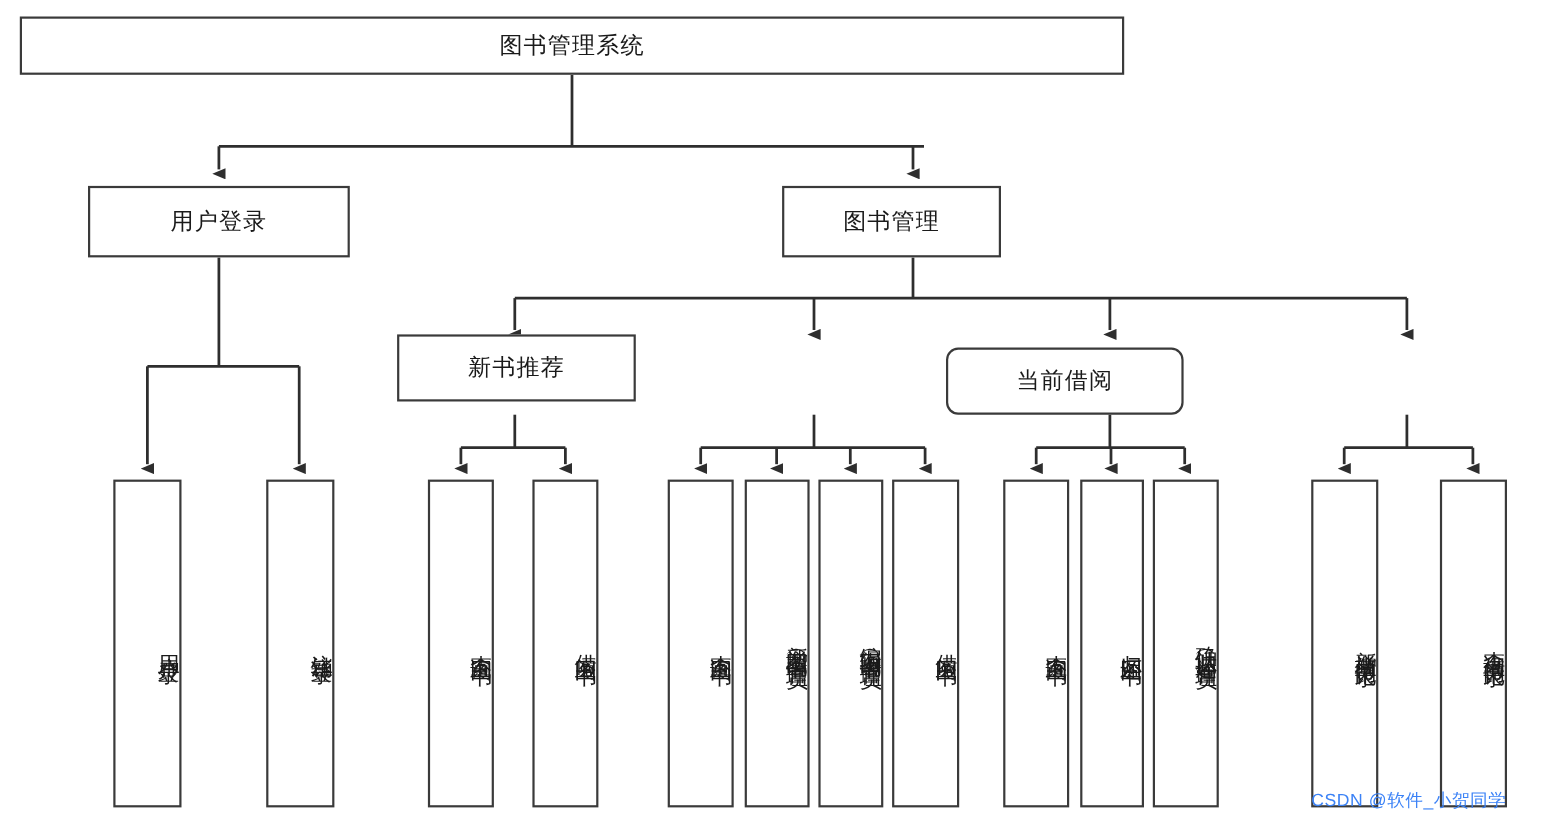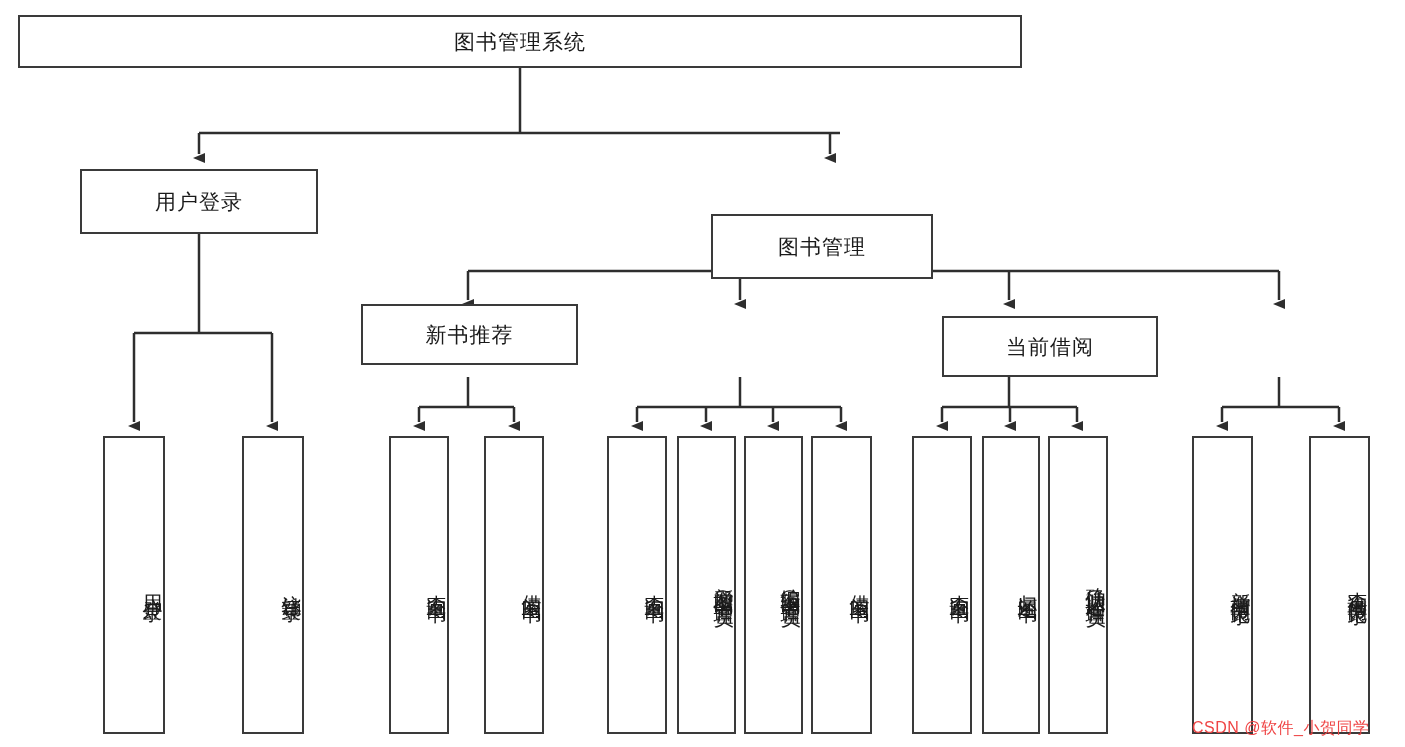--- a/index.html
+++ b/index.html
@@ -53,21 +53,21 @@
     align-items: flex-start;
     justify-content: center;
   }
   .node.vert > .vlabel {
     writing-mode: vertical-rl;
     text-orientation: upright;
     display: block;
   }
   .watermark {
     position: absolute;
-    color: #ef4444;
+    color: #3b82f6;
     font-size: 16px;
     letter-spacing: 0.5px;
     white-space: nowrap;
     user-select: none;
   }
 </style>
 </head>
 <body>
 
 <div id="canvas">
@@ -122,28 +122,28 @@
     </g>
   </svg>
 
   <div class="node horiz" style="left:18px; top:15px; width:1004px; height:53px;">
     <span>图书管理系统</span>
   </div>
 
   <div class="node horiz" style="left:80px; top:169px; width:238px; height:65px;">
     <span>用户登录</span>
   </div>
-  <div class="node horiz" style="left:711px; top:169px; width:222px; height:65px;margin-top:45px;">
+  <div class="node horiz" style="left:711px; top:169px; width:199px; height:65px;">
     <span>图书管理</span>
   </div>
 
   <div class="node horiz" style="left:361px; top:304px; width:217px; height:61px;">
     <span>新书推荐</span>
   </div>
-  <div class="node horiz" style="left:942px; top:316px; width:216px; height:61px;">
+  <div class="node horiz" style="left:860px; top:316px; width:216px; height:61px;border-radius:11px;">
     <span>当前借阅</span>
   </div>
 
   <div class="node vert" style="left:103px; top:436px; width:62px; height:298px;">
     <span class="vlabel">用户登录</span>
   </div>
   <div class="node vert" style="left:242px; top:436px; width:62px; height:298px;">
     <span class="vlabel">注销登录</span>
   </div>
 

